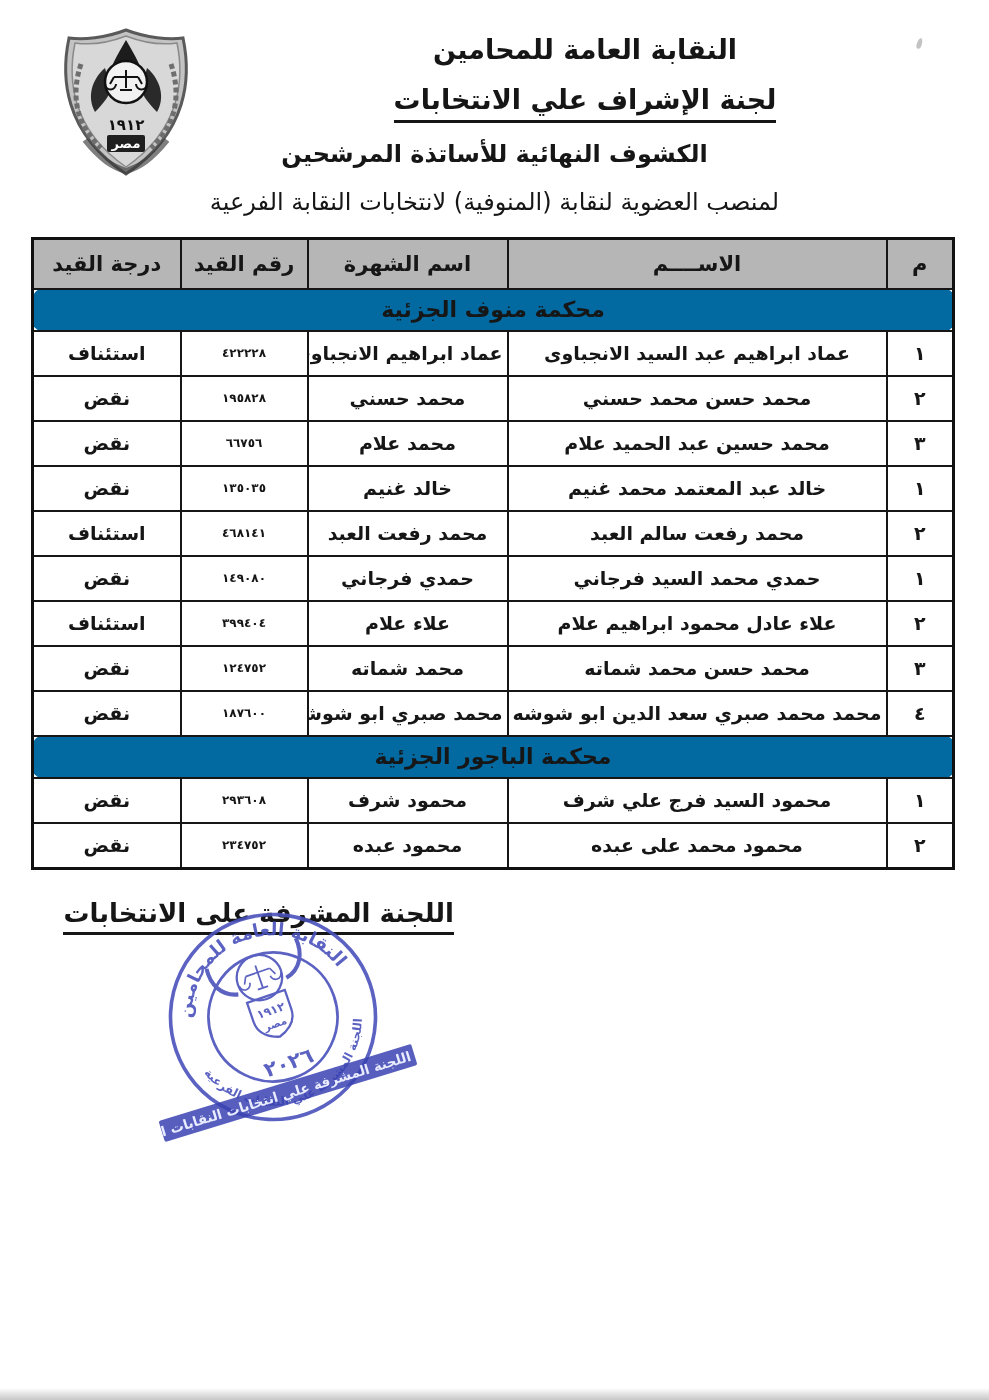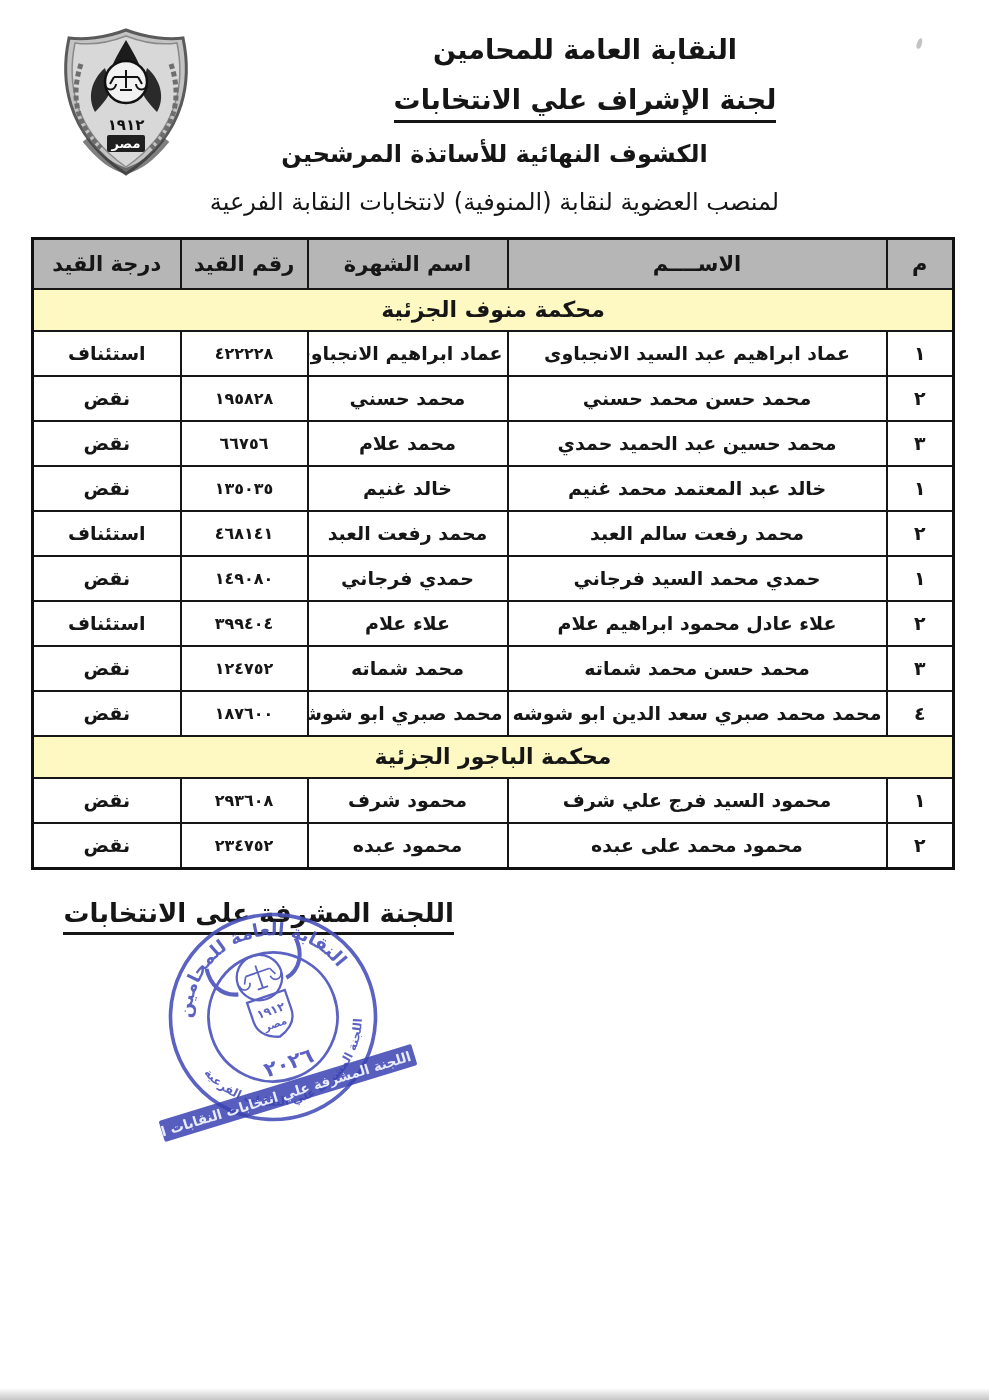--- a/index.html
+++ b/index.html
@@ -32,23 +32,23 @@
   }
   table.roster th,table.roster td{
     border:2px solid #161616;
     text-align:center;vertical-align:middle;
     font-weight:bold;line-height:1.25;
     padding:2px 4px;
     overflow:hidden;white-space:nowrap;
   }
   table.roster{border:3px solid #111;}
   thead th{background:var(--header-bg,#b6b6b6);height:44px;font-size:21px;}
-  td.section-cell{height:36px;font-size:22px;background:#fef9c3;}
+  td.section-cell{height:36px;font-size:22px;background:#0369a1;border-radius:9px;}
   tr[data-name="candidate-row"] td{height:39px;font-size:19px;}
-  tr[data-name="candidate-row"] td:nth-child(4){font-size:16px;letter-spacing:1px;text-align:center;}
+  tr[data-name="candidate-row"] td:nth-child(4){font-size:12px;letter-spacing:1px;text-align:center;}
   
   .footer-line{
     position:absolute;top:898px;left:88px;width:366px;text-align:center;
     font-size:26px;font-weight:bold;white-space:nowrap;
   }
   .footer-line span{border-bottom:3px solid #161616;padding-bottom:4px;}
   
   .stamp{
     position:absolute;left:146px;top:890px;width:254px;height:254px;
     transform:rotate(-19deg);
@@ -139,21 +139,21 @@
         </tr>
         <tr data-name="candidate-row">
           <td data-name="serial-cell">٢</td>
           <td data-name="candidate-name-cell">محمد حسن محمد حسني</td>
           <td data-name="shuhra-name-cell">محمد حسني</td>
           <td data-name="registration-number-cell">١٩٥٨٢٨</td>
           <td data-name="registration-degree-cell">نقض</td>
         </tr>
         <tr data-name="candidate-row">
           <td data-name="serial-cell">٣</td>
-          <td data-name="candidate-name-cell">محمد حسين عبد الحميد حمدي</td>
+          <td data-name="candidate-name-cell">محمد حسين عبد الحميد علام</td>
           <td data-name="shuhra-name-cell">محمد علام</td>
           <td data-name="registration-number-cell">٦٦٧٥٦</td>
           <td data-name="registration-degree-cell">نقض</td>
         </tr>
         <tr data-name="candidate-row">
           <td data-name="serial-cell">١</td>
           <td data-name="candidate-name-cell">خالد عبد المعتمد محمد غنيم</td>
           <td data-name="shuhra-name-cell">خالد غنيم</td>
           <td data-name="registration-number-cell">١٣٥٠٣٥</td>
           <td data-name="registration-degree-cell">نقض</td>

